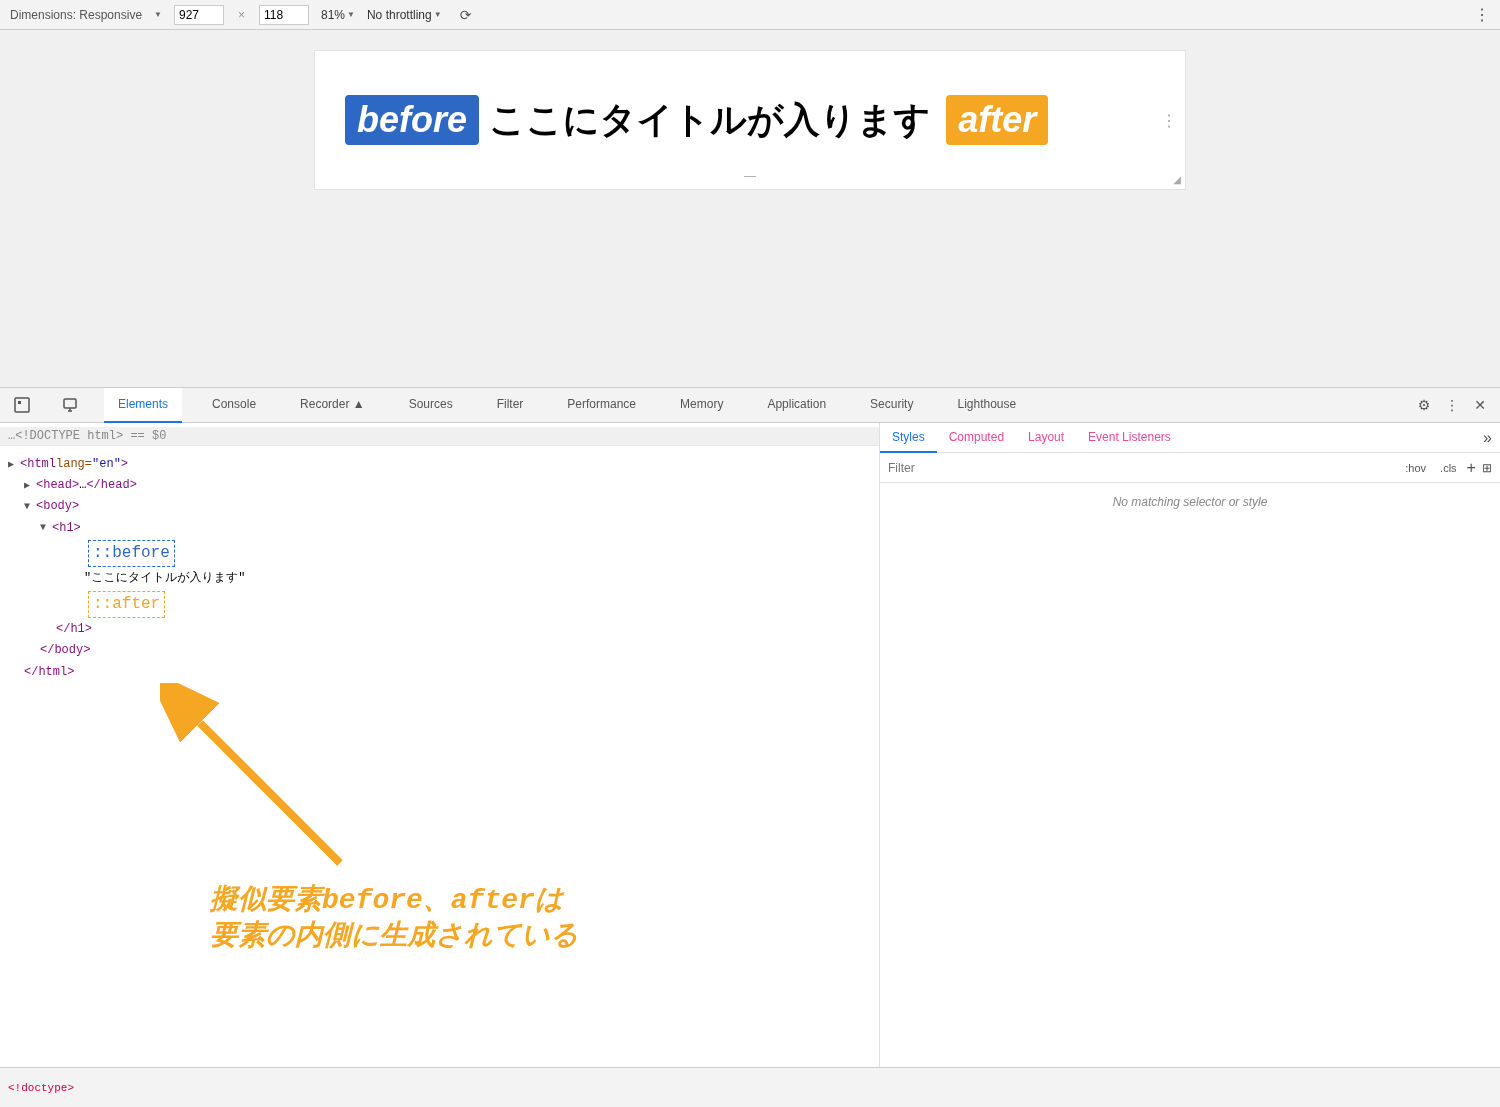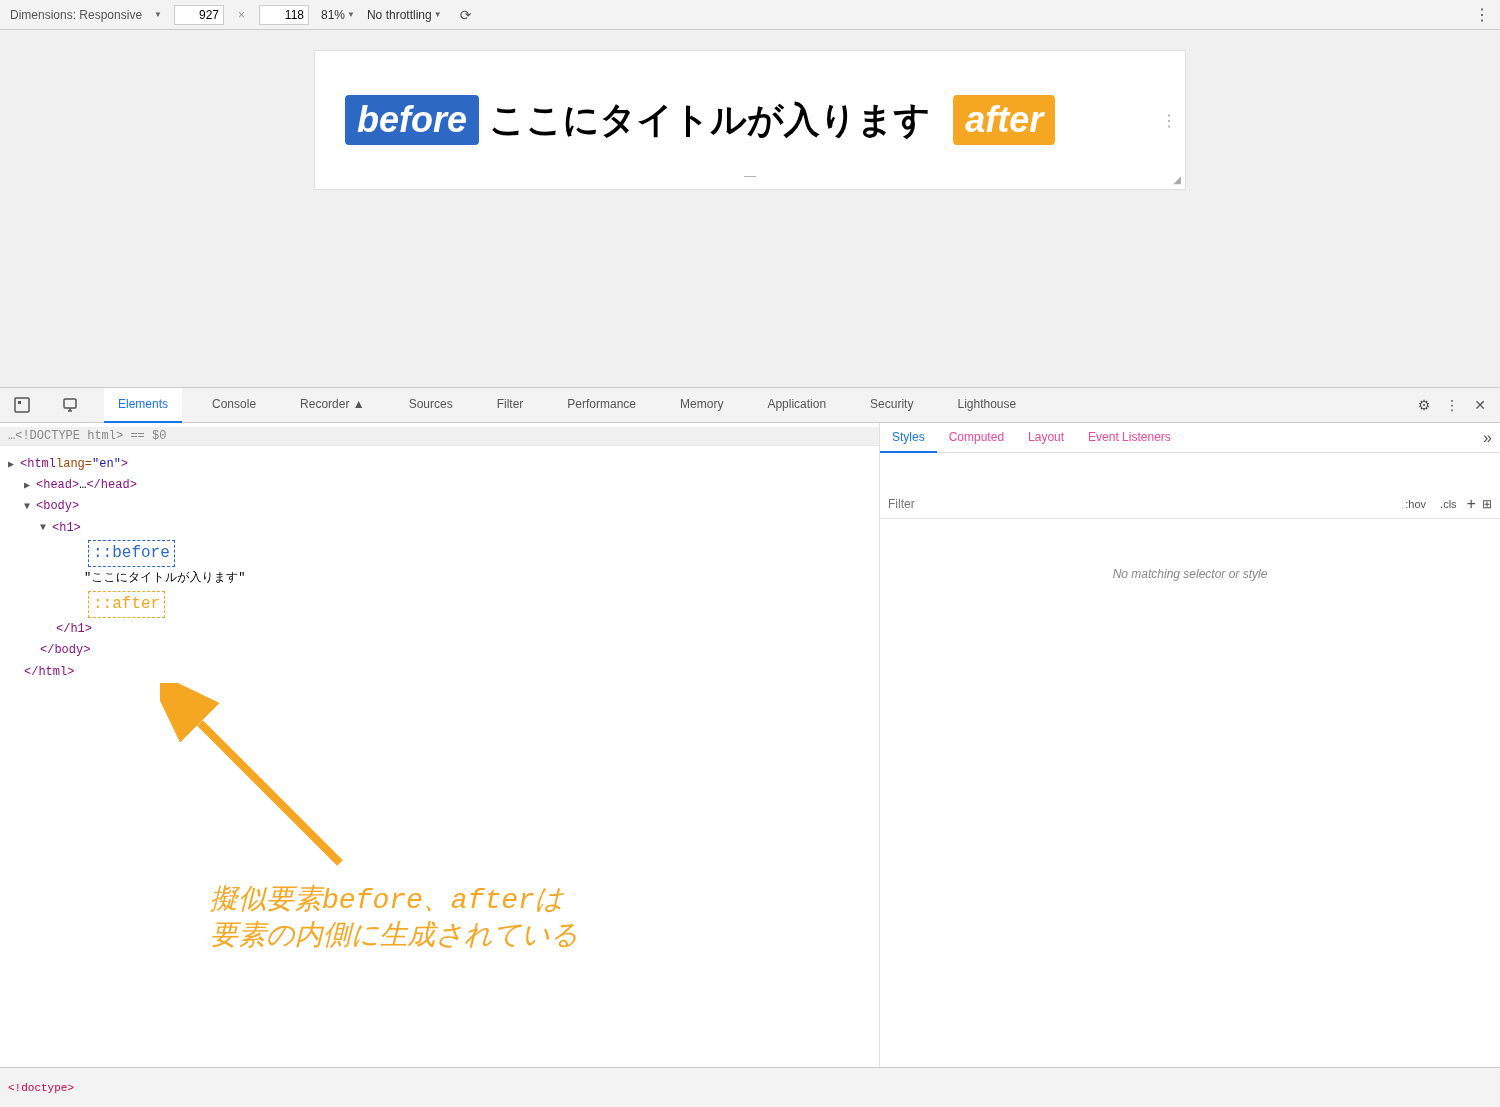--- a/index.html
+++ b/index.html
@@ -17,21 +17,21 @@
       font-size: 12px;
       color: #333;
     }
     .toolbar-label { color: #555; }
     .toolbar-input {
       border: 1px solid #ccc;
       background: white;
       padding: 2px 4px;
       font-size: 12px;
       width: 50px;
-      text-align: right;
+      text-align: left;
     }
     .toolbar-sep { color: #999; margin: 0 2px; }
     .toolbar-dropdown {
       display: flex; align-items: center; gap: 2px; cursor: pointer;
     }
     .toolbar-triangle { font-size: 8px; color: #666; }
     .toolbar-icon-btn {
       width: 24px; height: 24px; display: flex; align-items: center; justify-content: center;
       cursor: pointer; color: #555; font-size: 14px;
     }
@@ -76,21 +76,21 @@
       margin: 0 8px;
     }
     .after-badge {
       background: #f5a623;
       color: white;
       padding: 4px 12px;
       border-radius: 4px;
       font-size: 36px;
       font-weight: bold;
       font-style: italic;
-      margin-left: 15px;
+      margin-left: 8px;
     }
     .resize-handle-v {
       position: absolute;
       right: 8px;
       top: 50%;
       transform: translateY(-50%);
       color: #aaa;
       font-size: 16px;
       cursor: ew-resize;
     }
@@ -231,34 +231,33 @@
       position: absolute;
       left: 160px;
       top: 260px;
       pointer-events: none;
     }
     .annotation-text {
       position: absolute;
       left: 50px;
       top: 200px;
       font-size: 28px;
-      font-weight: normal;
+      font-weight: bold;
       font-style: italic;
       color: #f5a623;
       line-height: 1.3;
       white-space: nowrap;
     }
 
     
     .right-panel {
       flex: 1;
       background: white;
       display: flex;
       flex-direction: column;
-      gap: 36px;
     }
     .styles-tabs {
       display: flex;
       border-bottom: 1px solid #e0e0e0;
       height: 30px;
       align-items: center;
     }
     .styles-tab {
       padding: 0 12px;
       height: 30px;

